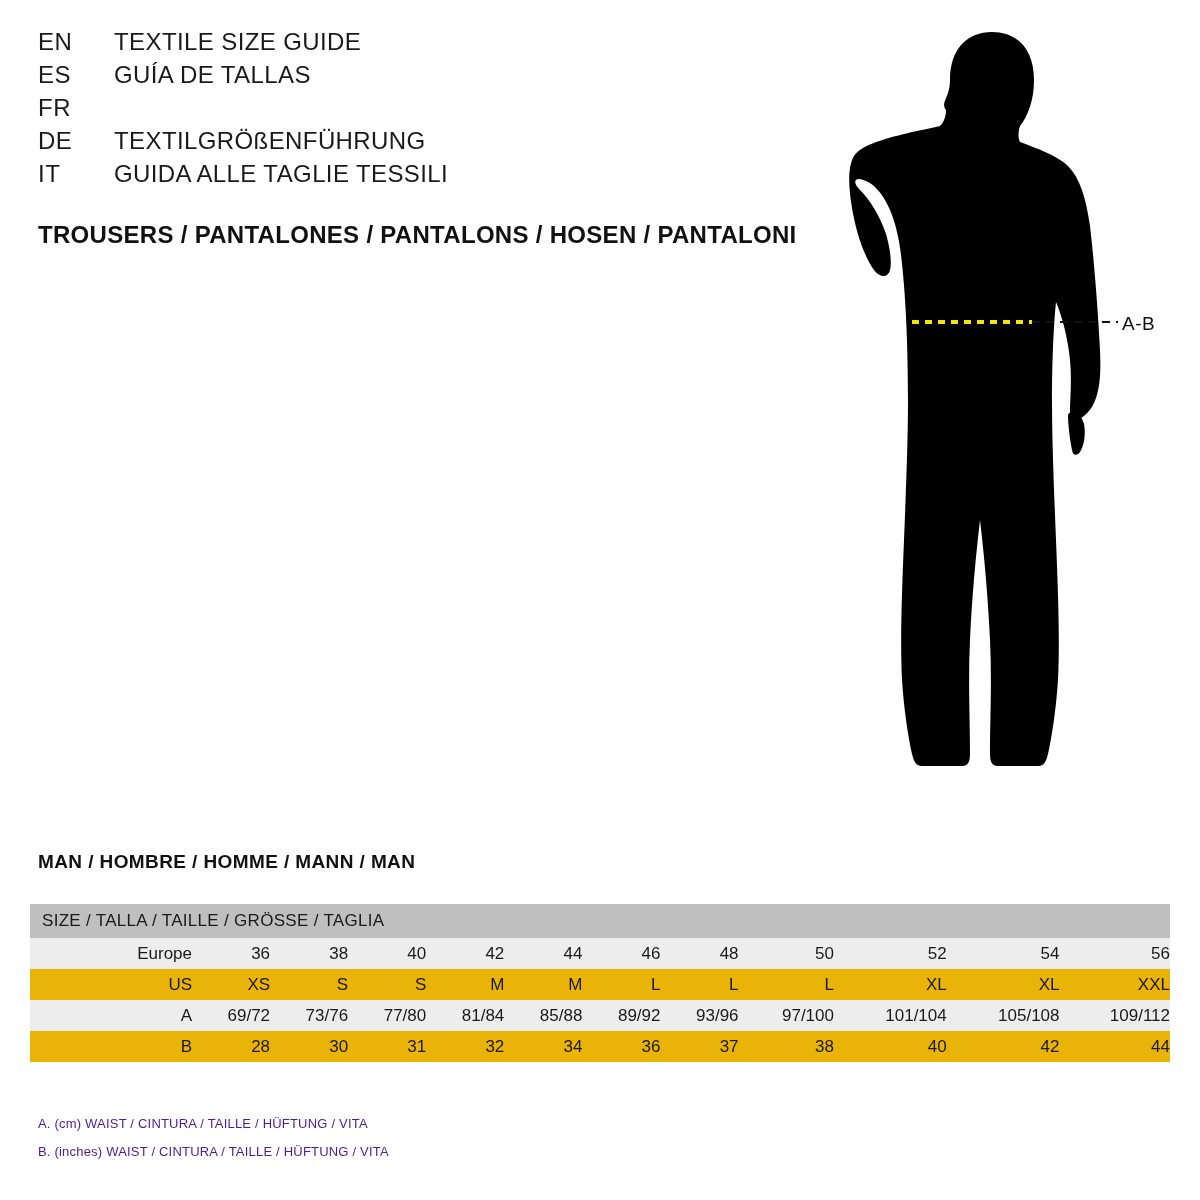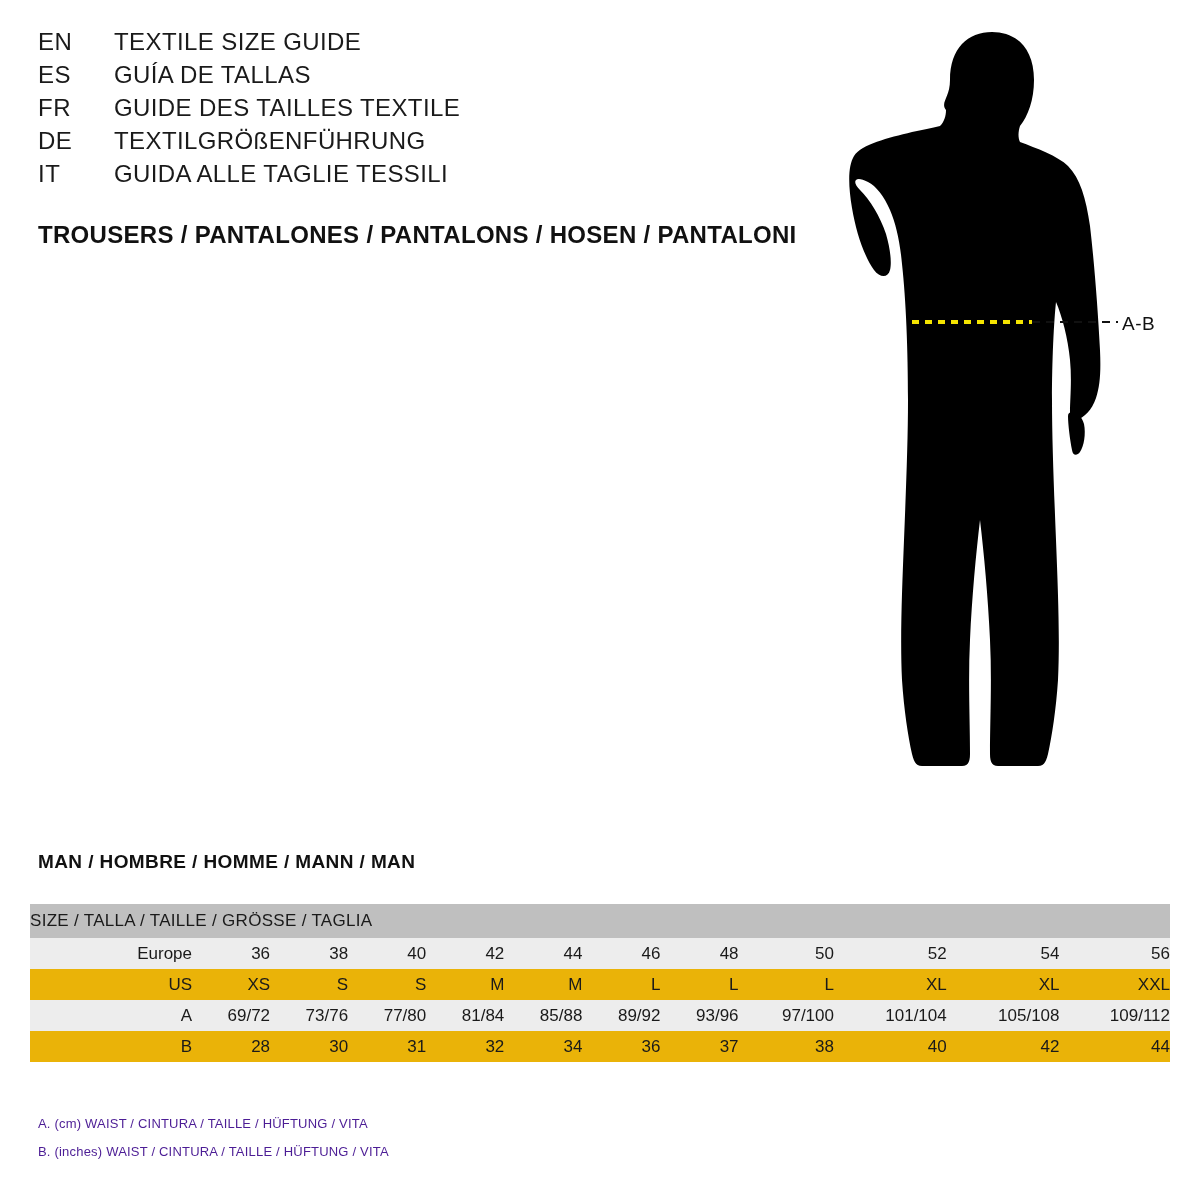--- a/index.html
+++ b/index.html
@@ -104,20 +104,21 @@
   table.size-table td.rowlabel {
     text-align: right;
     padding-left: 12px;
     width: 150px;
   }
   tr.header-row td {
     background: #bfbfbf;
     font-weight: normal;
     height: 34px;
     text-align: left;
+    padding-left: 12px;
     letter-spacing: 0.3px;
   }
   tr.shade td { background: #ededed; }
   tr.plain td { background: #eab308; }
 
   
   .footnotes {
     position: absolute;
     left: 38px;
     top: 1110px;
@@ -136,21 +137,20 @@
     <div class="lang-row">
       <span class="lang-code">EN</span>
       <span class="lang-text">TEXTILE SIZE GUIDE</span>
     </div>
     <div class="lang-row">
       <span class="lang-code">ES</span>
       <span class="lang-text">GUÍA DE TALLAS</span>
     </div>
     <div class="lang-row">
       <span class="lang-code">FR</span>
-      <span class="lang-text">GUIDE DES TAILLES TEXTILE</span>
     </div>
     <div class="lang-row">
       <span class="lang-code">DE</span>
       <span class="lang-text">TEXTILGRÖßENFÜHRUNG</span>
     </div>
     <div class="lang-row">
       <span class="lang-code">IT</span>
       <span class="lang-text">GUIDA ALLE TAGLIE TESSILI</span>
     </div>
   </div>

